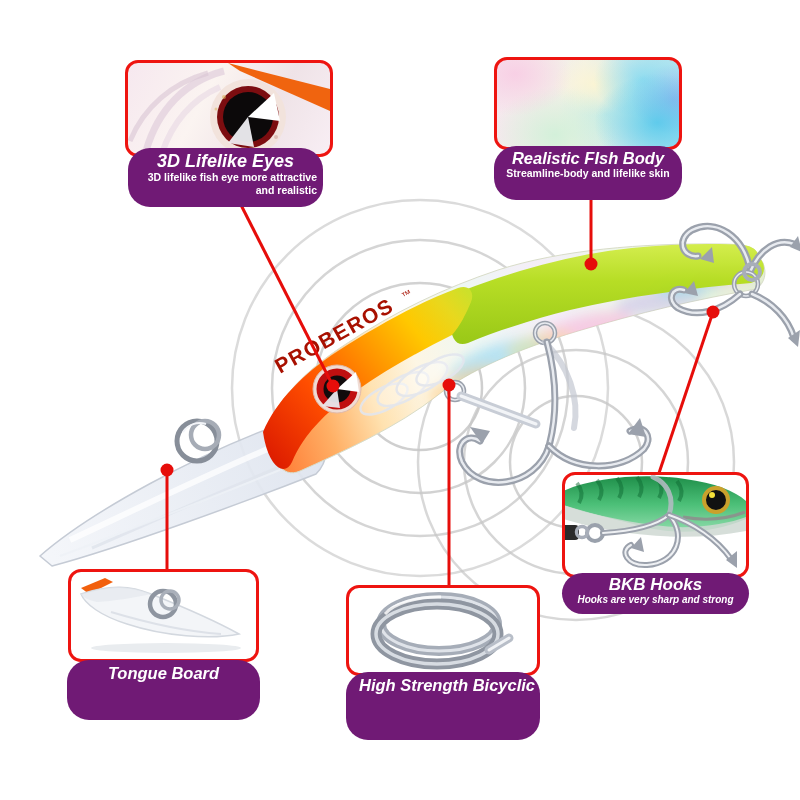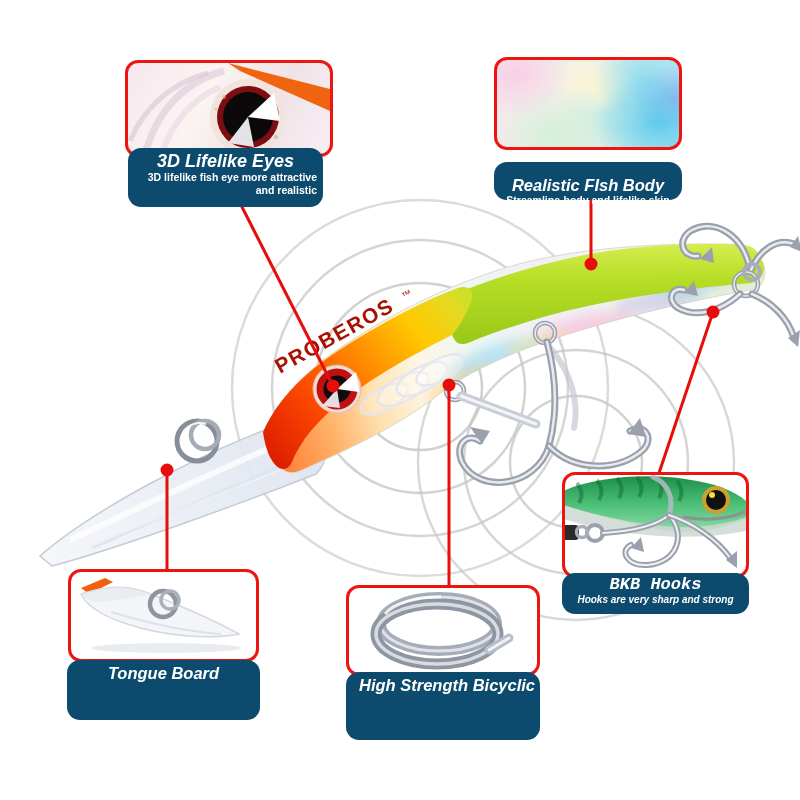--- a/index.html
+++ b/index.html
@@ -6,21 +6,21 @@
   .stage{
     position:relative;width:800px;height:800px;background:#ffffff;overflow:hidden;
     font-family:"Liberation Sans", sans-serif;
   }
   .scene{position:absolute;left:0;top:0;z-index:1;}
   .photo{
     position:absolute;border:3px solid #ee1410;border-radius:13px;
     overflow:hidden;background:#ffffff;box-sizing:border-box;z-index:3;
   }
   .label{
-    position:absolute;background:#0c4a6e;border-radius:13px;color:#ffffff;
+    position:absolute;background:#701a75;border-radius:22px;color:#ffffff;
     box-sizing:border-box;z-index:4;text-align:center;
   }
   .label .title{
     font-style:italic;font-weight:bold;line-height:1.12;white-space:nowrap;
   }
   .label .desc{
     font-weight:bold;line-height:1.18;
   }
   .photo svg{display:block;}
   
@@ -37,27 +37,27 @@
     background:
       radial-gradient(90px 70px at 88% 72%, rgba(80,200,235,.85), rgba(80,200,235,0) 70%),
       radial-gradient(70px 55px at 80% 22%, rgba(120,215,240,.7), rgba(120,215,240,0) 70%),
       radial-gradient(60px 50px at 97% 45%, rgba(150,130,235,.55), rgba(150,130,235,0) 70%),
       radial-gradient(80px 60px at 10% 16%, rgba(248,205,228,.9), rgba(248,205,228,0) 70%),
       radial-gradient(90px 70px at 32% 86%, rgba(205,240,215,.85), rgba(205,240,215,0) 70%),
       radial-gradient(60px 45px at 54% 28%, rgba(253,245,210,.9), rgba(253,245,210,0) 70%),
       radial-gradient(70px 55px at 60% 62%, rgba(190,235,230,.7), rgba(190,235,230,0) 70%),
       linear-gradient(100deg,#f6e7ef 0%,#f3f2e6 45%,#abe3f3 100%);
   }
-  .label-body{left:494px;top:162px;width:188px;height:38px;padding:14px 2px;}
+  .label-body{left:494px;top:146px;width:188px;height:54px;padding:3px 2px;}
   .label-body .title{font-size:16.5px;}
   .label-body .desc{font-size:10.5px;white-space:nowrap;}
   
   .photo-hooks{left:562px;top:472px;width:187px;height:106px;}
   .label-hooks{left:562px;top:573px;width:187px;height:41px;padding:2px 2px;}
-  .label-hooks .title{font-size:17px;font-family:Liberation Mono, monospace;}
+  .label-hooks .title{font-size:17px;}
   .label-hooks .desc{font-size:10px;white-space:nowrap;font-style:italic;}
   
   .photo-rings{left:346px;top:585px;width:194px;height:91px;}
   .label-rings{left:346px;top:672px;width:194px;height:68px;padding:4px 13px;}
   .label-rings .title{font-size:16.5px;}
   .label-rings .desc{font-size:10.5px;letter-spacing:-0.2px;}
   
   .photo-tongue{left:68px;top:569px;width:191px;height:93px;}
   .label-tongue{left:67px;top:660px;width:193px;height:60px;padding:4px 3px;}
   .label-tongue .title{font-size:16.5px;}

